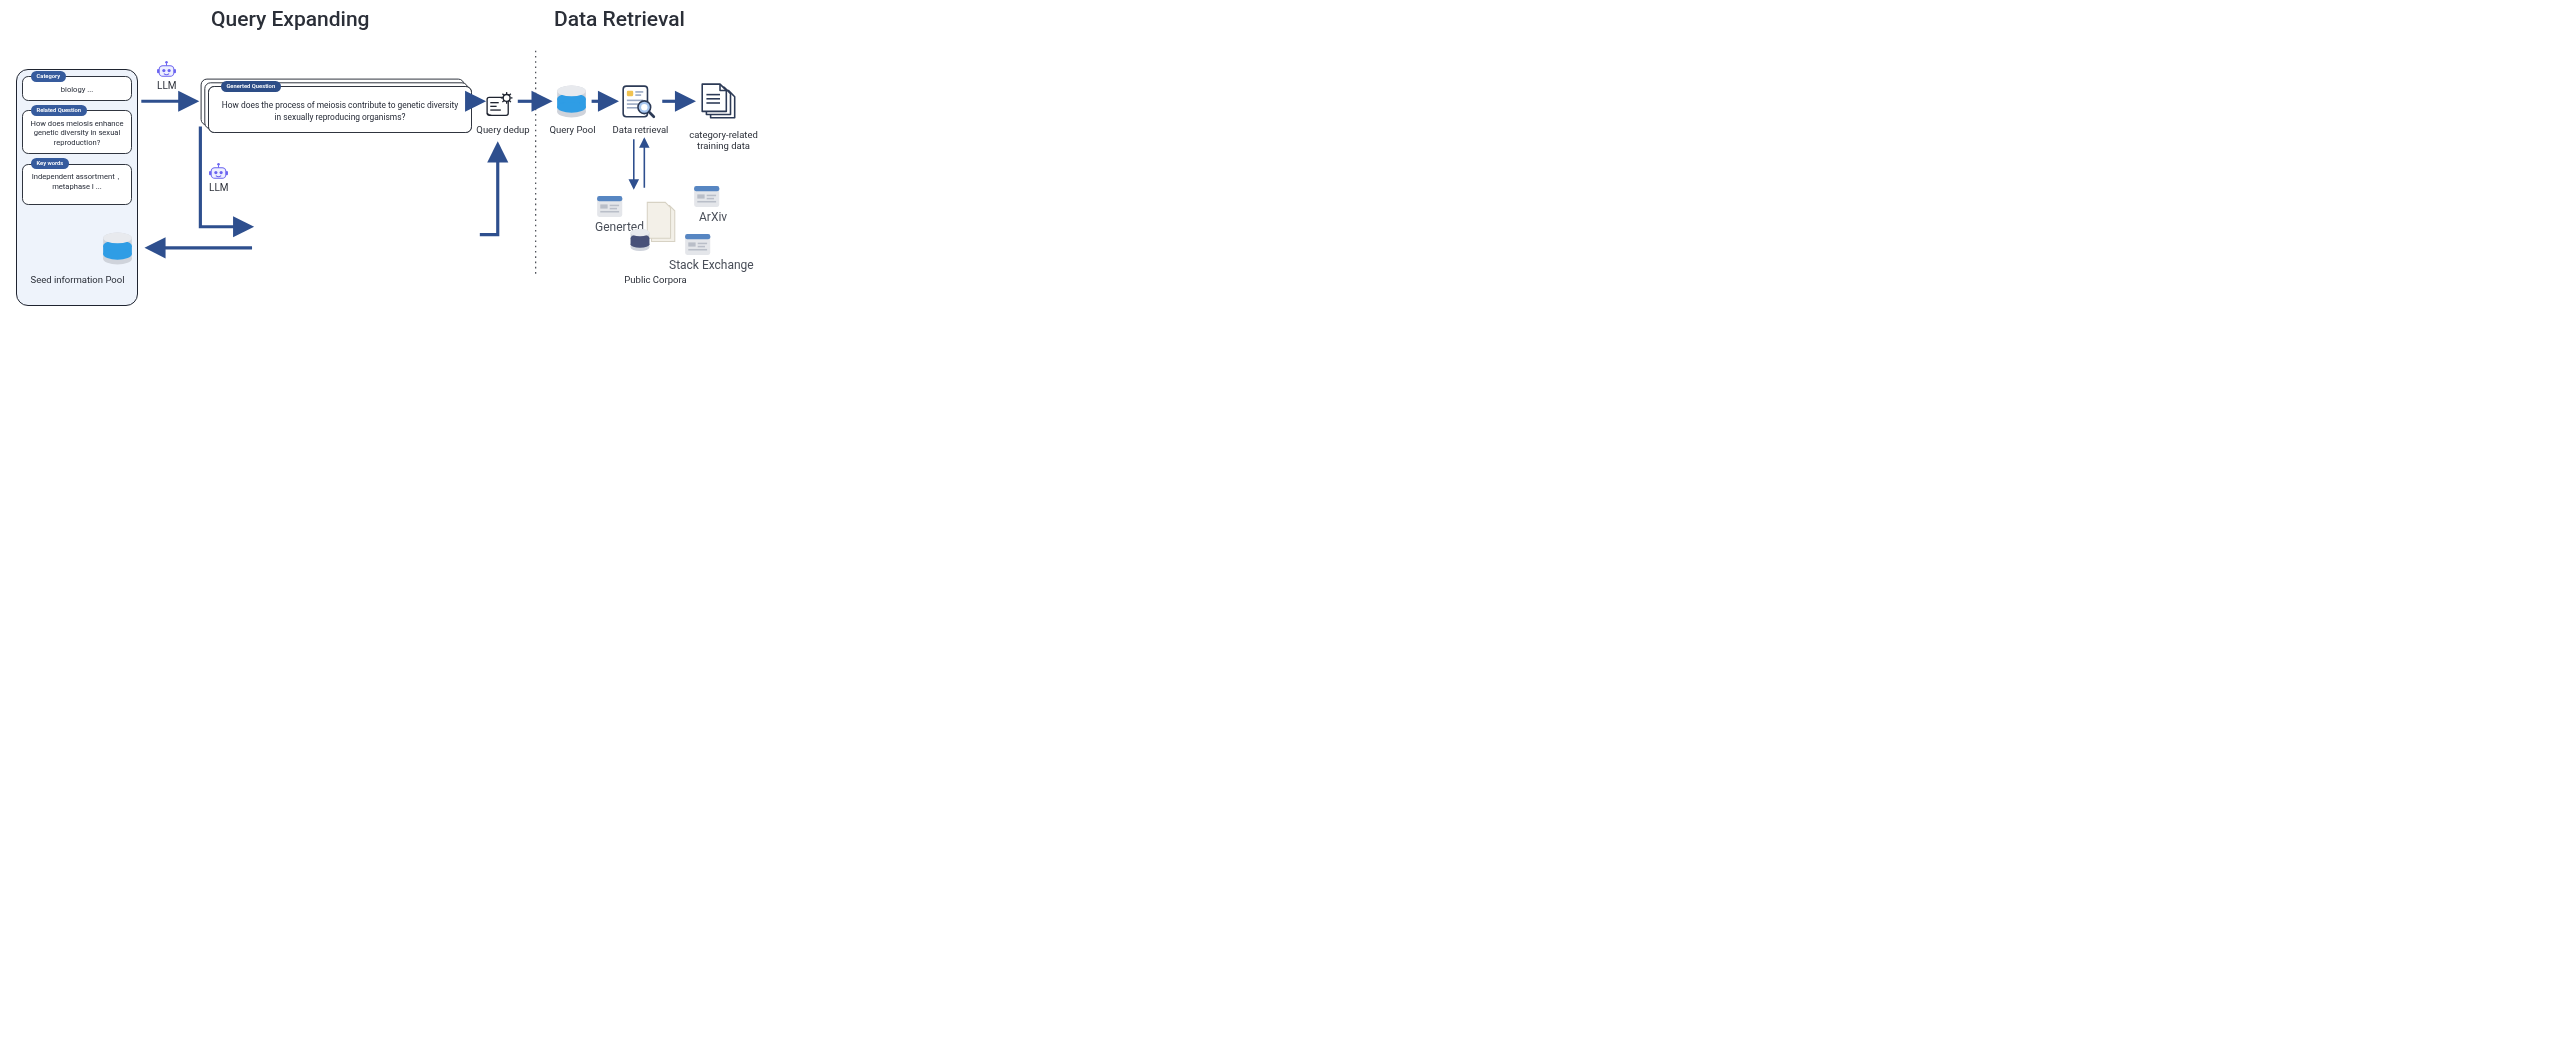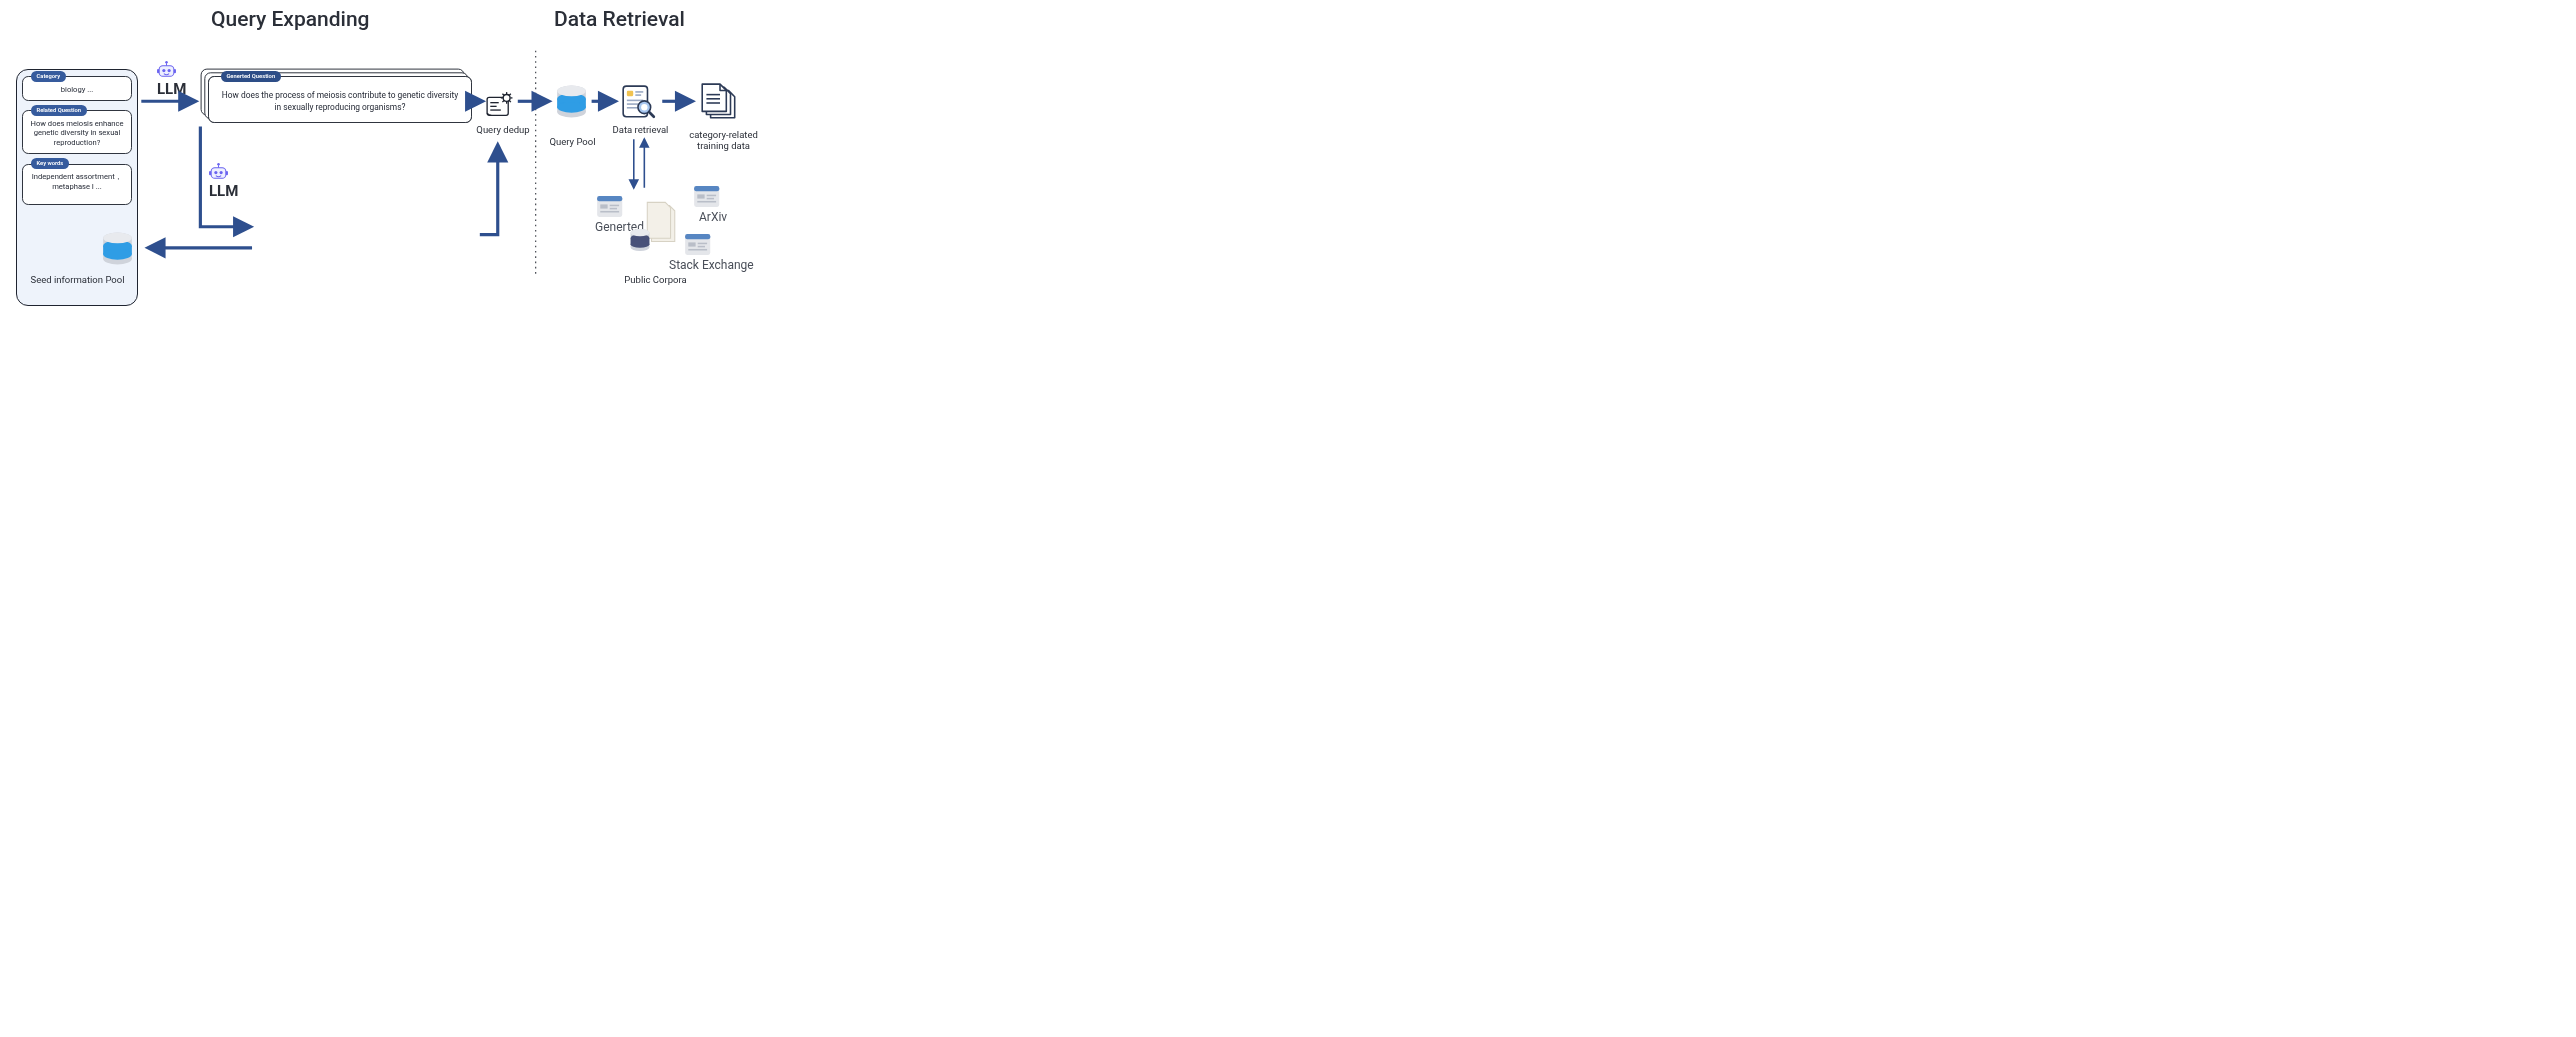--- a/index.html
+++ b/index.html
@@ -63,21 +63,21 @@
     position:absolute;inset:0;background:#fff;border:1.1px solid var(--card-border);
     border-radius:6.3px;box-sizing:border-box;padding:10.5px 9.5px 6.3px 9.5px;
     font-size:8.4px;line-height:1.35;text-align:center;
     display:flex;align-items:center;justify-content:center;
   }
   .genstack .badge{
     position:absolute;top:-5.8px;left:11.6px;background:#2d4d87;color:#fff;
     font-size:5.8px;font-weight:600;padding:1.6px 5.8px;border-radius:5.3px;
   }
 
-  .llm-label{position:absolute;font-size:15px;color:#2b2f38;font-weight:bold;}
+  .llm-label{position:absolute;font-size:10px;color:#2b2f38;}
 
   
   svg.wires{position:absolute;left:0;top:0;width:812px;height:327px;pointer-events:none;}
   .arrow{stroke:var(--navy);stroke-width:6;fill:none;stroke-linecap:butt;}
   .divider{stroke:#2b2f38;stroke-width:2;stroke-dasharray:3 7;}
   .thin{stroke:var(--navy);stroke-width:3;fill:none;}
 
   
   .robot{position:absolute;width:21px;height:21px;}
   .robot svg{width:21px;height:21px;display:block;}
@@ -169,21 +169,21 @@
       <rect x="6" y="13" width="28" height="20" rx="7" fill="#eef0ff" stroke="#6a63f0" stroke-width="2"></rect>
       <circle cx="15" cy="22" r="3" fill="#6a63f0"></circle>
       <circle cx="25" cy="22" r="3" fill="#6a63f0"></circle>
       <path d="M15 28 Q20 32 25 28" fill="none" stroke="#6a63f0" stroke-width="2"></path>
       <rect x="2" y="19" width="4" height="8" rx="2" fill="#6a63f0"></rect>
       <rect x="34" y="19" width="4" height="8" rx="2" fill="#6a63f0"></rect>
     </svg>
   </div>
   <div class="llm-label" style="left:209px;top:182px;">LLM</div>
 
-  <div class="genstack" style="left:208px;top:76px;height:47px;text-decoration:underline;">
+  <div class="genstack" style="left:208px;top:86px;height:47px;text-decoration:underline;">
     <div class="layer l3"></div>
     <div class="layer l2"></div>
     <div class="layer l1"></div>
     <div class="front">
       <span class="badge">Generted Question</span>
       <span>How does the process of meiosis contribute to genetic diversity in sexually reproducing organisms?</span>
     </div>
   </div>
 
 
@@ -215,21 +215,21 @@
     <svg viewBox="0 0 66 66">
       <ellipse cx="33" cy="13" rx="27" ry="10" fill="var(--db-grey)"></ellipse>
       <rect x="6" y="13" width="54" height="40" fill="var(--db-grey)"></rect>
       <ellipse cx="33" cy="53" rx="27" ry="10" fill="var(--db-grey)"></ellipse>
       <rect x="6" y="28" width="54" height="16" fill="var(--db-blue2)"></rect>
       <ellipse cx="33" cy="28" rx="27" ry="10" fill="var(--db-blue2)"></ellipse>
       <ellipse cx="33" cy="44" rx="27" ry="10" fill="var(--db-blue2)"></ellipse>
       <ellipse cx="33" cy="13" rx="27" ry="10" fill="#e8eaee"></ellipse>
     </svg>
   </div>
-  <div class="caption" style="left:546px;top:136px;width:53px;">Query Pool</div>
+  <div class="caption" style="left:546px;top:124px;width:53px;">Query Pool</div>
 
   <div class="retr">
     <svg viewBox="0 0 66 70">
       <rect x="4" y="4" width="46" height="58" rx="6" fill="#fff" stroke="#2c3a56" stroke-width="3"></rect>
       <rect x="11" y="13" width="12" height="10" rx="2" fill="#f1c350"></rect>
       <line x1="27" y1="15" x2="42" y2="15" stroke="#9aa9c3" stroke-width="3"></line>
       <line x1="27" y1="21" x2="38" y2="21" stroke="#9aa9c3" stroke-width="3"></line>
       <line x1="11" y1="31" x2="42" y2="31" stroke="#9aa9c3" stroke-width="3"></line>
       <line x1="11" y1="38" x2="42" y2="38" stroke="#9aa9c3" stroke-width="3"></line>
       <line x1="11" y1="45" x2="34" y2="45" stroke="#9aa9c3" stroke-width="3"></line>

